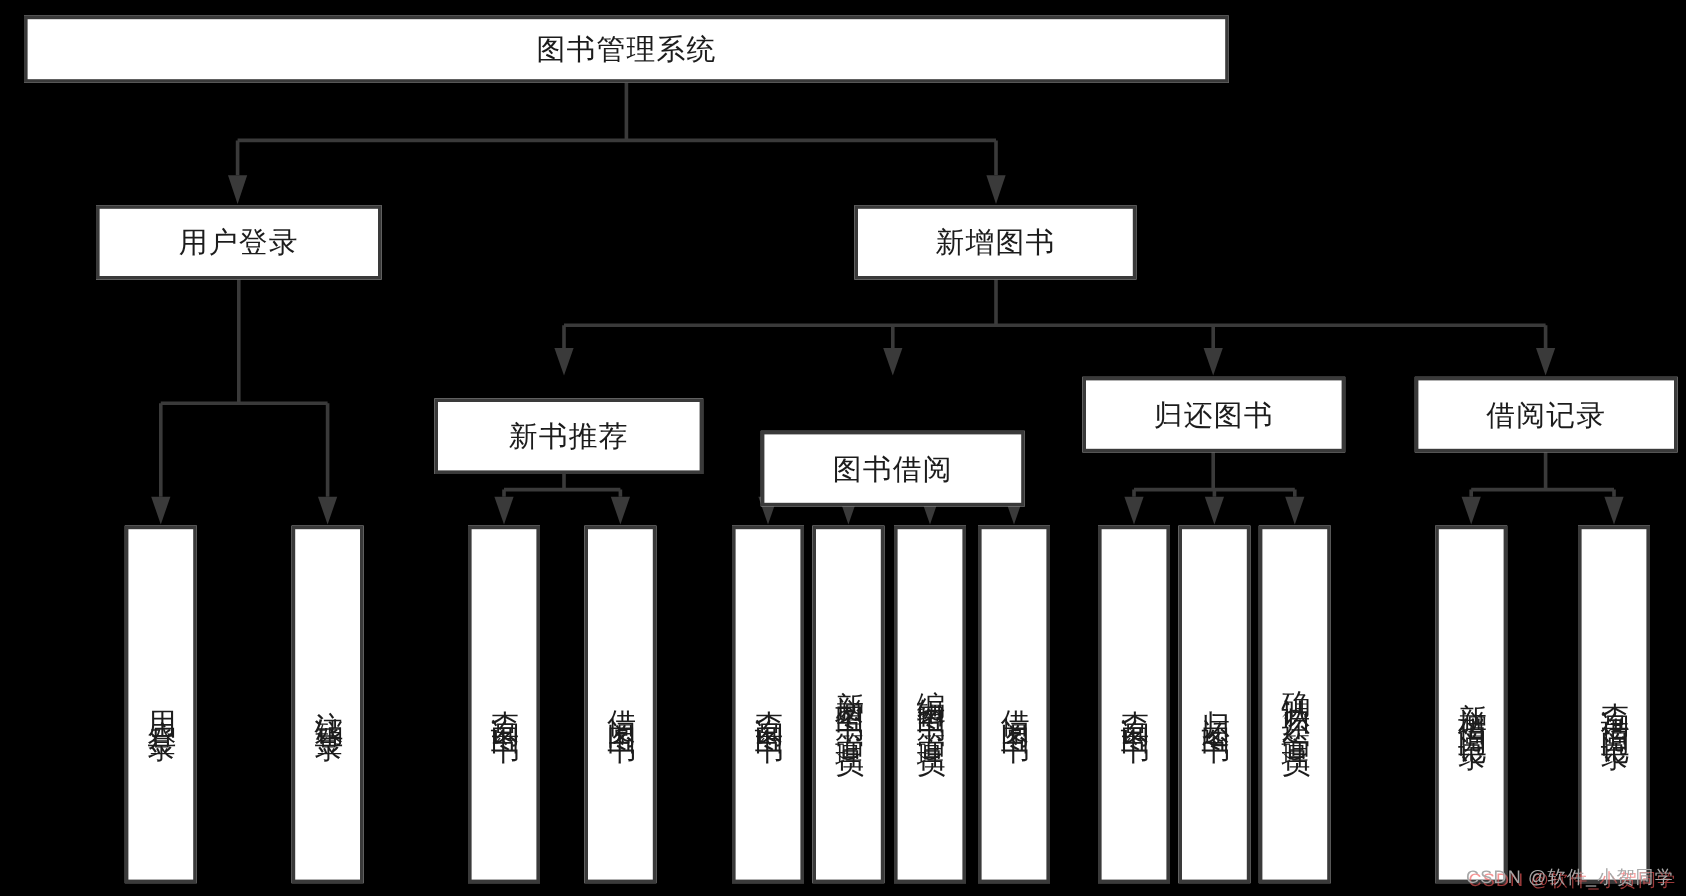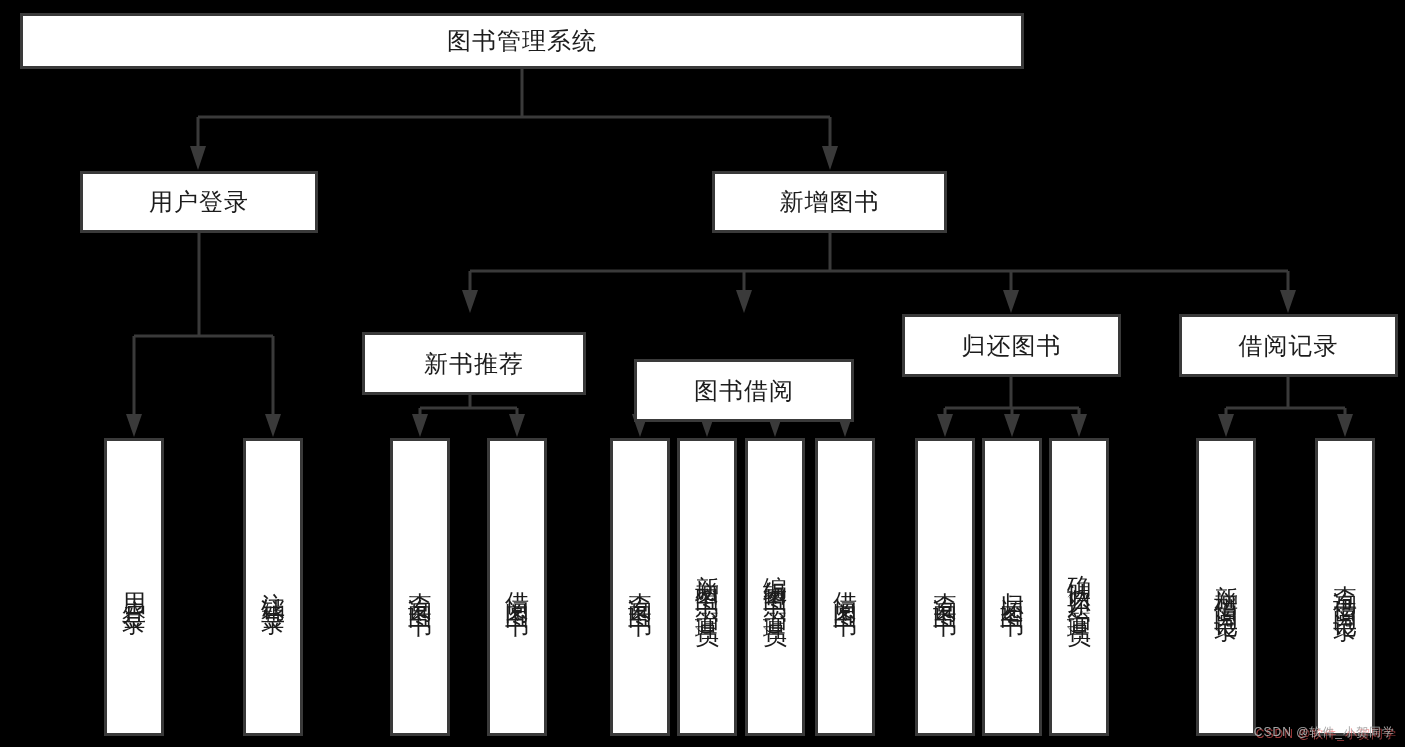--- a/index.html
+++ b/index.html
@@ -13,21 +13,21 @@
   .node{
     position:absolute;box-sizing:border-box;border:3px solid #3a3a3a;background:#ffffff;
     display:flex;align-items:center;justify-content:center;
     font-size:24px;letter-spacing:1px;white-space:nowrap;
   }
   .leaf .lbl{
     writing-mode:vertical-rl;text-orientation:mixed;
     letter-spacing:7px;line-height:1;font-size:24px;white-space:normal;
   }
   .watermark{
-    position:absolute;right:10px;bottom:6px;font-size:12px;letter-spacing:1px;
+    position:absolute;right:10px;bottom:6px;font-size:15px;letter-spacing:1px;
     color:#a8a8a8;text-shadow:2px 2px 0 rgba(240,90,90,0.65);white-space:nowrap;
   }
 </style>
 </head>
 <body>
 
 <div class="stage">
 
   <svg class="wires" viewBox="0 0 1405 747" aria-hidden="true">
 

